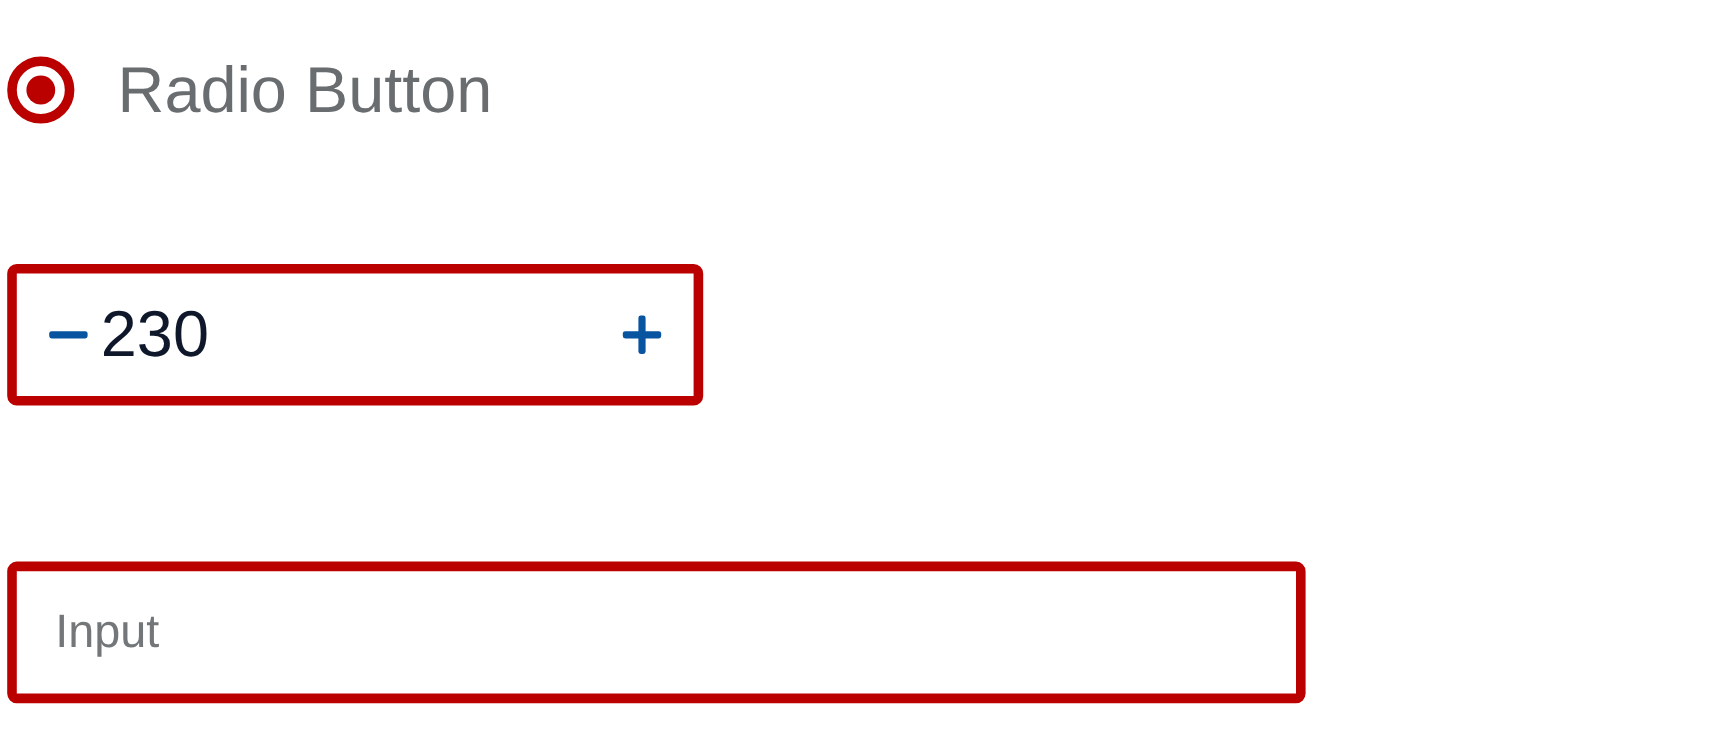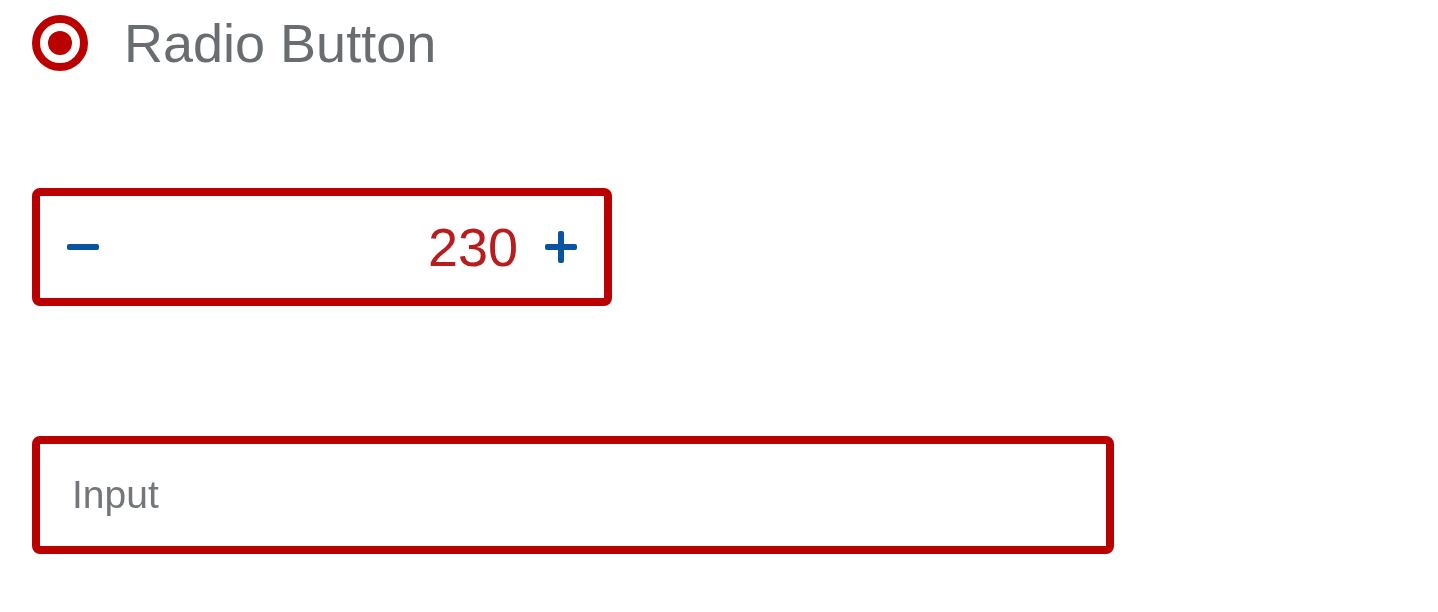--- a/index.html
+++ b/index.html
@@ -5,21 +5,22 @@
   * { box-sizing: border-box; }
   html, body {
     margin: 0;
     padding: 0;
     width: 1438px;
     height: 612px;
     background: #ffffff;
     font-family: "Segoe UI", "Helvetica Neue", Arial, sans-serif;
   }
   .container {
-    padding: 8px 32px;
+    padding: 8px 6px;
+    margin-top: 32px;
   }
 
   
   .radio-row {
     display: flex;
     align-items: center;
     gap: 36px;
     height: 70px;
   }
   .radio-outer {
@@ -61,23 +62,23 @@
     height: 100%;
     display: flex;
     align-items: center;
     justify-content: center;
     color: #0854a0;
     cursor: pointer;
   }
   .step-btn svg { display: block; }
   .step-value {
     flex: 1;
-    text-align: right;
+    text-align: left;
     font-size: 54px;
-    color: #b91c1c;
+    color: #0f172a;
     padding-right: 18px;
     border: none;
     outline: none;
     background: transparent;
     width: 100%;
     font-family: inherit;
   }
 
   
   .input-wrap {

